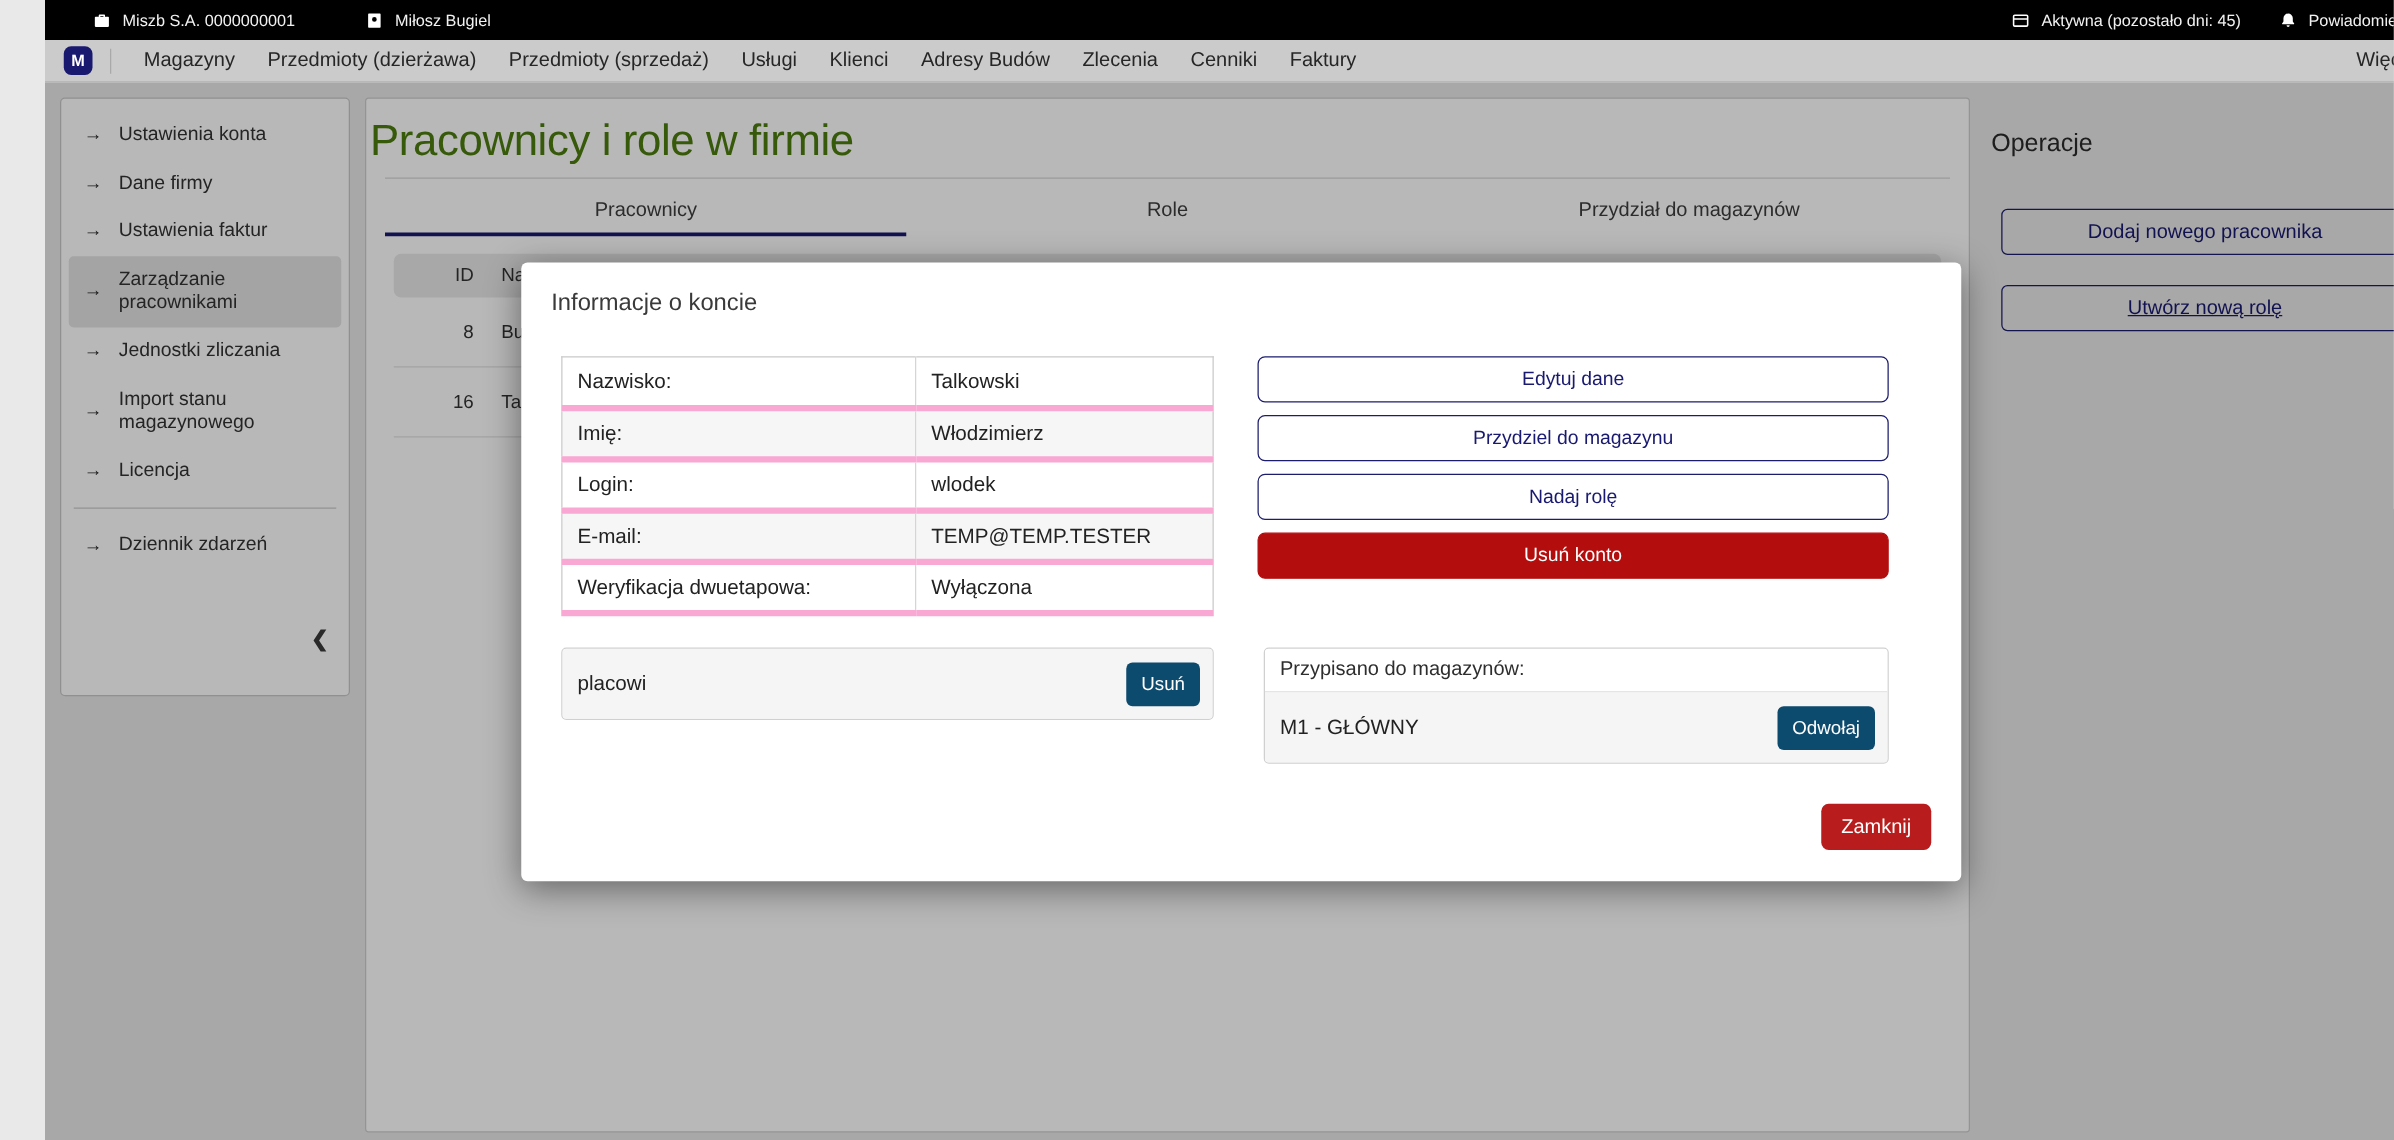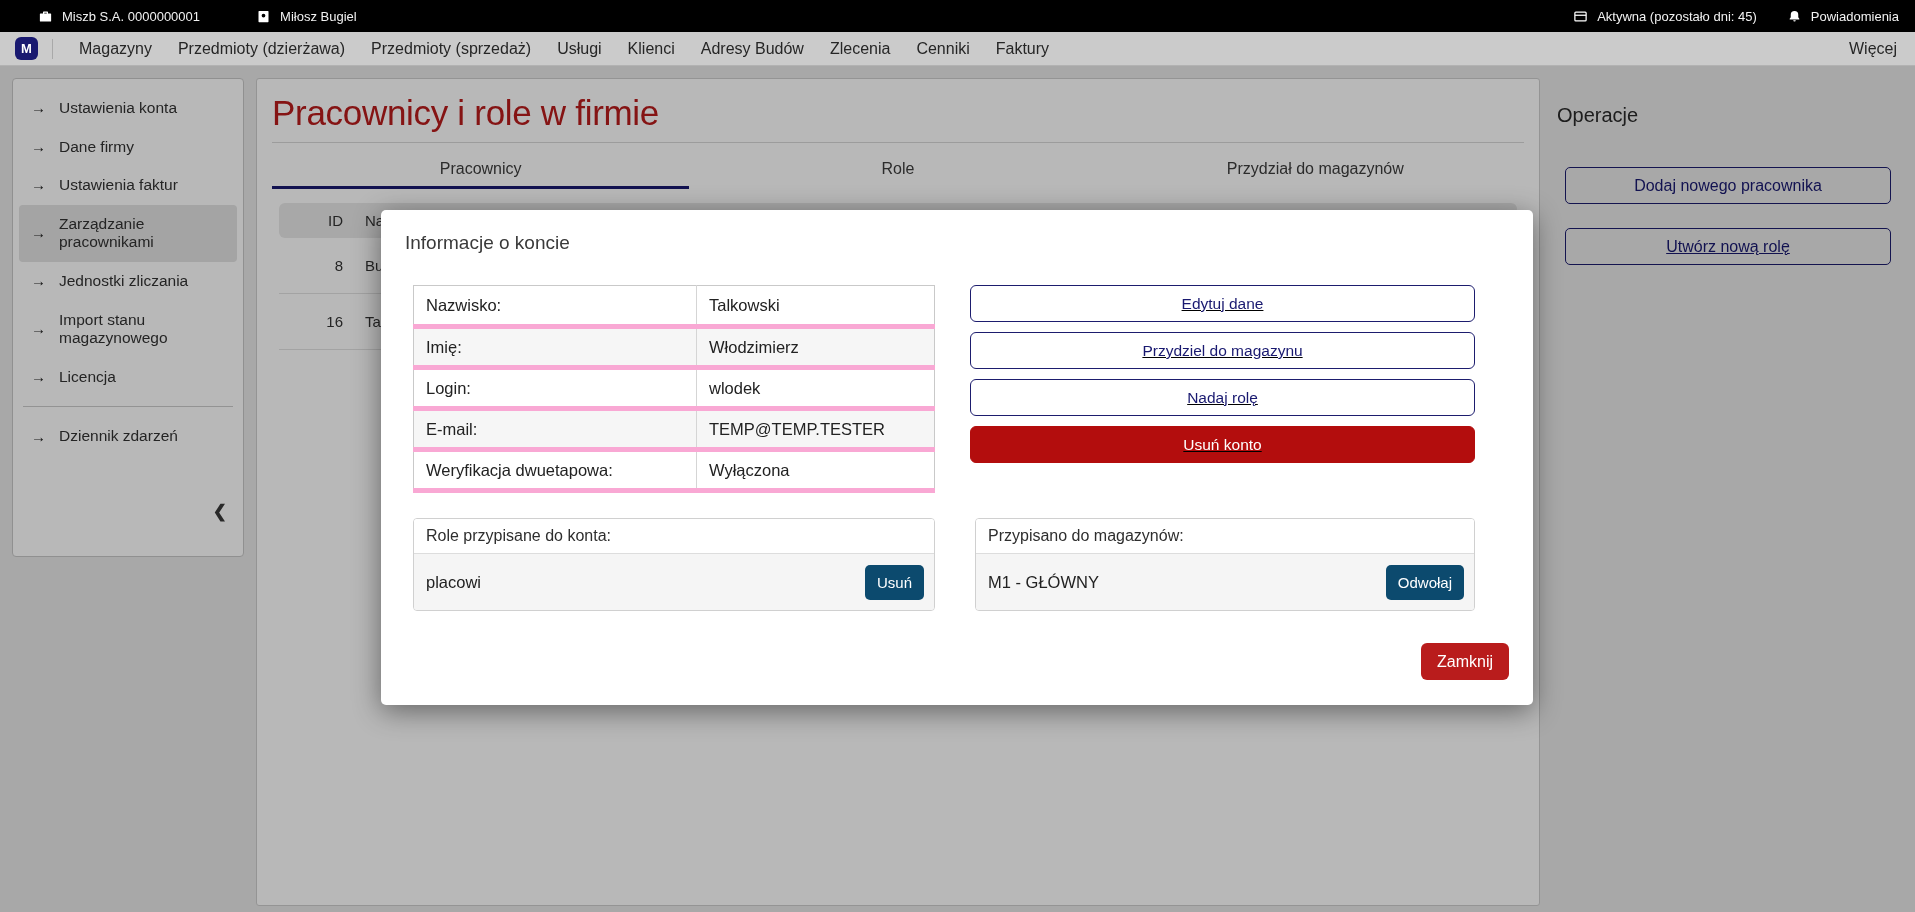--- a/index.html
+++ b/index.html
@@ -1,18 +1,18 @@
 <!DOCTYPE html>
 <html><head>
 <meta charset="utf-8">
 <style>
   * { margin:0; padding:0; box-sizing:border-box; }
   html,body { width:1915px; height:912px; overflow:hidden; }
   body { font-family:"Liberation Sans", sans-serif; background:#e9e9e9; }
-  .screen { position:relative; width:1575px; height:912px; }
+  .screen { position:relative; width:1575px; height:912px;margin-left:36px; }
 
   
   .topbar { position:absolute; left:0; top:0; width:1915px; height:32px;
     background:#000; display:flex; align-items:center; justify-content:space-between;
     padding:0 16px 0 38px; }
   .tb-group { display:flex; align-items:center; gap:56px; }
   .tb-group.right { gap:30px; }
   .tb-item { display:flex; align-items:center; gap:9px; color:#f2f2f2; font-size:13px; cursor:default; }
   .tb-item svg { width:15px; height:15px; flex:0 0 auto; }
 
@@ -36,21 +36,21 @@
     font-size:15.5px; color:#333; line-height:1.2; cursor:pointer; border-radius:4px; }
   .side-item .arrow { font-size:15px; color:#222; flex:0 0 auto; }
   .side-item.active { background:#e3e3e3; }
   .side-divider { height:1px; background:#ccc; margin:10px 4px; }
   .collapse-btn { position:absolute; right:10px; bottom:30px; font-size:17px; font-weight:bold;
     color:#3a3a3a; cursor:pointer; padding:4px 6px; }
 
   
   .main-card { position:absolute; left:256px; top:12px; width:1284px; height:828px;
     background:#fff; border:1px solid #cecece; border-radius:3px; padding-top:14px; }
-  .page-title { font-size:35px; font-weight:400; color:#b91c1c; padding:0 15px; letter-spacing:-0.3px; }
+  .page-title { font-size:35px; font-weight:400; color:#4d7c0f; padding:0 3px; letter-spacing:-0.3px; }
   .title-rule { height:1px; background:#d8d8d8; margin:9px 15px 0 15px; }
   .tabs { display:flex; margin:6px 15px 0 15px; }
   .tab { flex:1; text-align:center; font-size:16px; color:#3d3d3d; padding:11px 0 8px 0;
     cursor:pointer; border-bottom:3px solid transparent; }
   .tab.active { border-bottom-color:#191970; }
   .emp-table { margin:14px 22px 0 22px; }
   .emp-head { display:flex; background:#e9e9e9; border-radius:6px; height:35px; align-items:center;
     font-size:15px; color:#333; }
   .emp-row { display:flex; align-items:center; height:56px; border-bottom:1px solid #e2e2e2;
     font-size:15px; color:#333; cursor:pointer; }
@@ -73,21 +73,21 @@
   .m-title { position:absolute; left:24px; top:22px; font-size:19px; color:#3a3a3a; }
 
   .m-table { position:absolute; left:32px; top:75px; width:522px; border:1px solid #c9c9c9;
     border-collapse:collapse; table-layout:fixed; }
   .m-table td { height:41px; font-size:16.5px; color:#222; padding-left:12px;
     border-right:1px solid #d5d5d5; border-bottom:5px solid #f9a8d4; }
   .m-table td:last-child { border-right:none; }
   .m-table tr:nth-child(even) { background:#f6f6f6; }
   .m-table col.lab { width:283px; }
 
-  .m-actions { position:absolute; left:589px; top:75px; width:505px;text-decoration:underline; }
+  .m-actions { position:absolute; left:589px; top:75px; width:505px; }
   .m-btn { display:block; width:100%; height:37px; margin-bottom:10px; background:#fff;
     border:1.5px solid #1d1d6e; border-radius:6px; color:#191970; font-size:15.5px;
     font-family:"Liberation Sans",sans-serif; cursor:pointer; }
   .m-btn.danger { background:#b30d0d; border-color:#b30d0d; color:#fff; }
 
   .m-box { position:absolute; top:308px; border:1px solid #d0d0d0; border-radius:4px; overflow:hidden; }
   .m-box.left { left:32px; width:522px; }
   .m-box.right { left:594px; width:500px; }
   .m-box-head { background:#fff; padding:8px 12px; font-size:16px; color:#2e2e2e;
     border-bottom:1px solid #ddd; }
@@ -256,21 +256,20 @@
         </table>
 
       <div class="m-actions">
         <button class="m-btn">Edytuj dane</button>
         <button class="m-btn">Przydziel do magazynu</button>
         <button class="m-btn">Nadaj rolę</button>
         <button class="m-btn danger">Usuń konto</button>
       </div>
 
       <div class="m-box left">
-        <div class="m-box-head">Role przypisane do konta:</div>
         <div class="m-box-row">
           <span>placowi</span>
           <button class="sm-danger">Usuń</button>
         </div>
       </div>
 
       <div class="m-box right">
         <div class="m-box-head">Przypisano do magazynów:</div>
         <div class="m-box-row">
           <span>M1 - GŁÓWNY</span>

